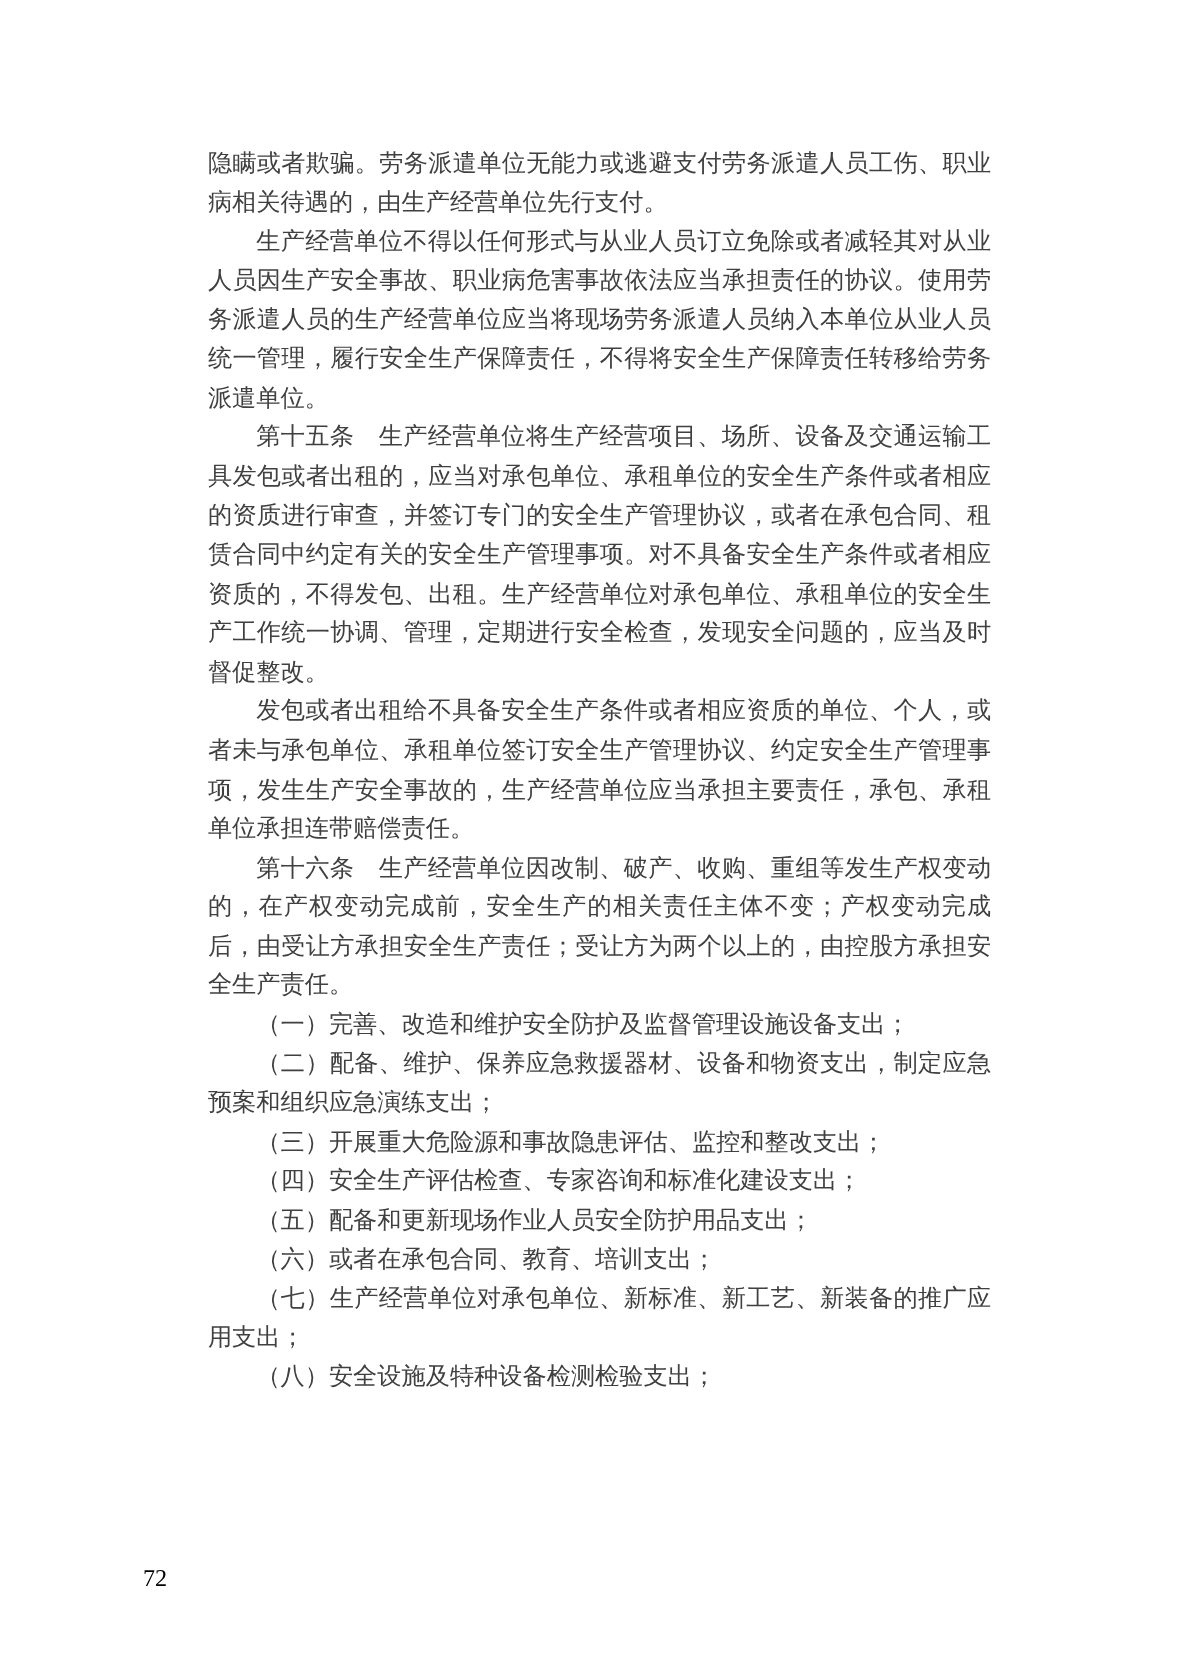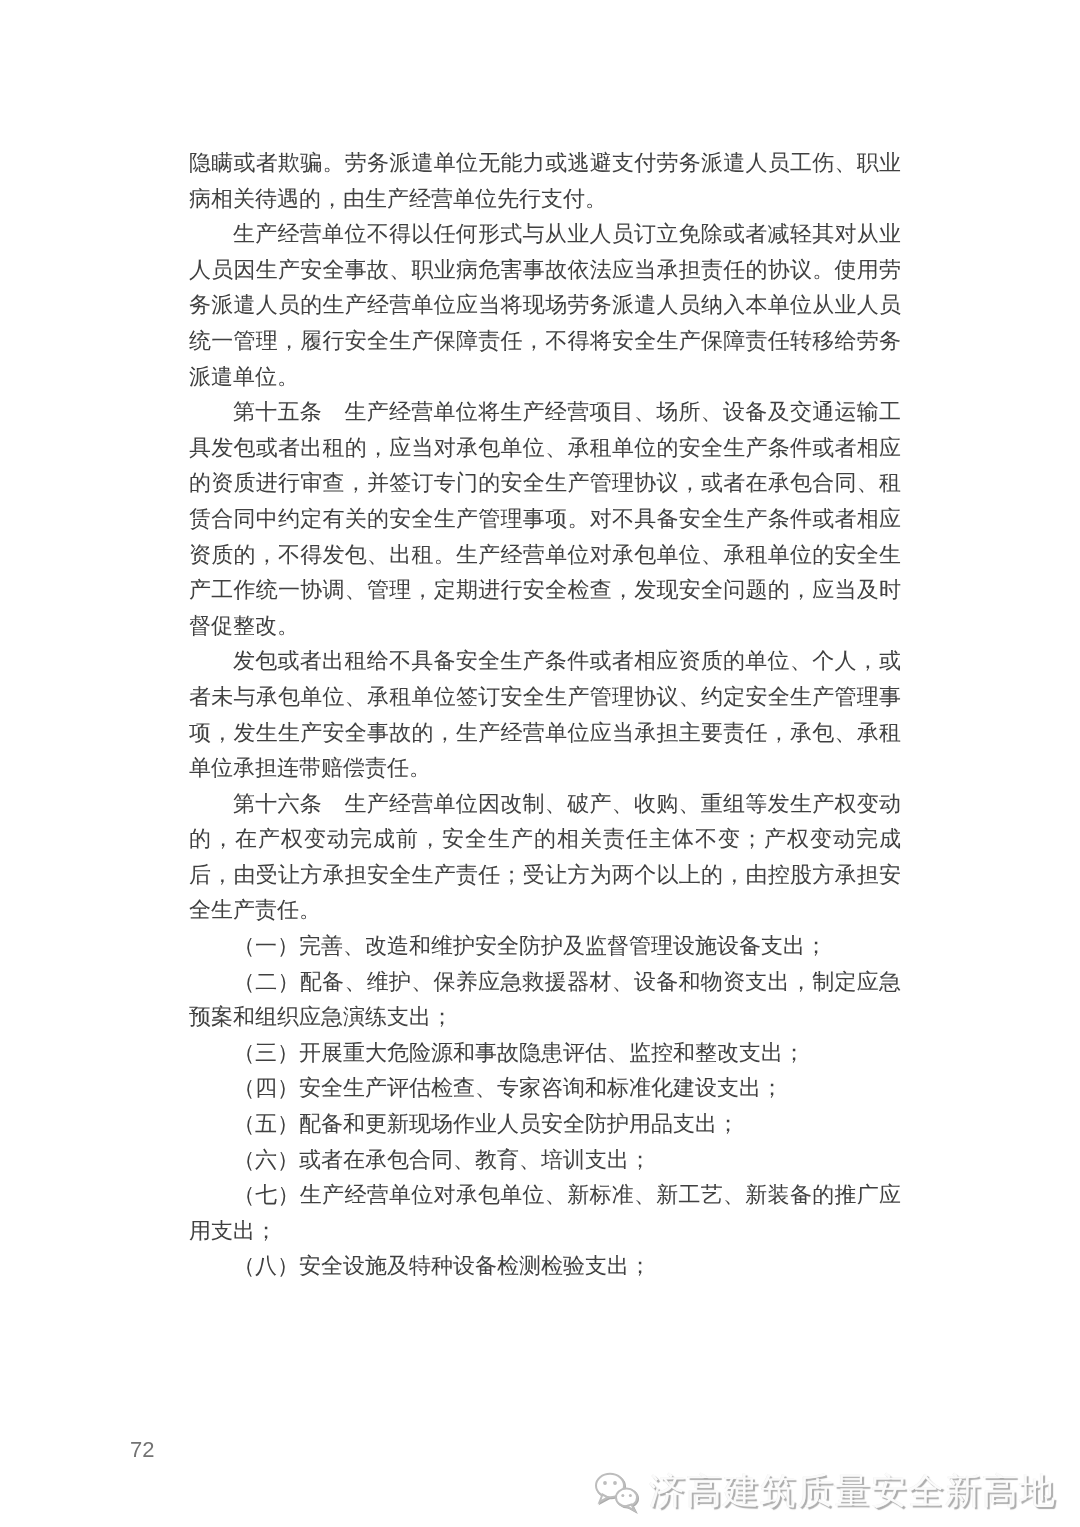--- a/index.html
+++ b/index.html
@@ -10,39 +10,39 @@
   }
   *{box-sizing:border-box;}
   html,body{margin:0;padding:0;}
   body{
     width:1080px;height:1527px;
     background:var(--bg);
     font-family:"Liberation Serif","DejaVu Serif",serif;
     position:relative;overflow:hidden;
   }
   .page{
-    position:absolute;inset:0;background:var(--bg);margin-top:15px;
+    position:absolute;inset:0;background:var(--bg);
   }
   .text-block{
     position:absolute;
     left:189px;top:130px;width:712px;
     font-size:22px;
     line-height:35.6px;
     color:var(--text-color);
     text-align:justify;
     word-break:break-all;
   }
   .text-block p{margin:0;padding:0;}
   .text-block p.indent{text-indent:2em;}
   .page-number{
     position:absolute;
     left:130px;top:1422px;
     font-size:22px;
-    color:#737373;
-    font-family:Liberation Sans, sans-serif;
+    color:#000000;
+    font-family:Liberation Serif, serif;
   }
   .watermark{
     position:absolute;
     top:1452px;right:24px;
     display:flex;align-items:center;gap:9px;
     user-select:none;
   }
   .watermark-text{
     font-family:"Liberation Sans","DejaVu Sans",sans-serif;
     font-size:36px;
@@ -72,31 +72,14 @@
       <p class="indent">（三）开展重大危险源和事故隐患评估、监控和整改支出；</p>
       <p class="indent">（四）安全生产评估检查、专家咨询和标准化建设支出；</p>
       <p class="indent">（五）配备和更新现场作业人员安全防护用品支出；</p>
       <p class="indent">（六）或者在承包合同、教育、培训支出；</p>
       <p class="indent">（七）生产经营单位对承包单位、新标准、新工艺、新装备的推广应用支出；</p>
       <p class="indent">（八）安全设施及特种设备检测检验支出；</p>
     </div>
 
   <span class="page-number">72</span>
 
-  <div class="watermark">
-    <svg class="wechat-icon" width="47" height="42" viewBox="0 0 47 42" xmlns="http://www.w3.org/2000/svg">
-      <g stroke="#bdbdbd" stroke-width="2" fill="#ffffff">
-        <ellipse cx="17" cy="14.5" rx="14" ry="11.8"></ellipse>
-        <path d="M9.5 23.5 L6.5 31 L15 26.5 Z"></path>
-        <ellipse cx="33.5" cy="26.5" rx="10.5" ry="9"></ellipse>
-        <path d="M38.5 33.5 L41.5 39.5 L33.5 35 Z"></path>
-      </g>
-      <g fill="#bdbdbd" stroke="none">
-        <circle cx="12" cy="12" r="1.9"></circle>
-        <circle cx="22" cy="12" r="1.9"></circle>
-        <circle cx="29.8" cy="24.6" r="1.5"></circle>
-        <circle cx="37.4" cy="24.6" r="1.5"></circle>
-      </g>
-    </svg>
-    <span class="watermark-text">济高建筑质量安全新高地</span>
-  </div>
 
 </div>
 
 </body></html>

